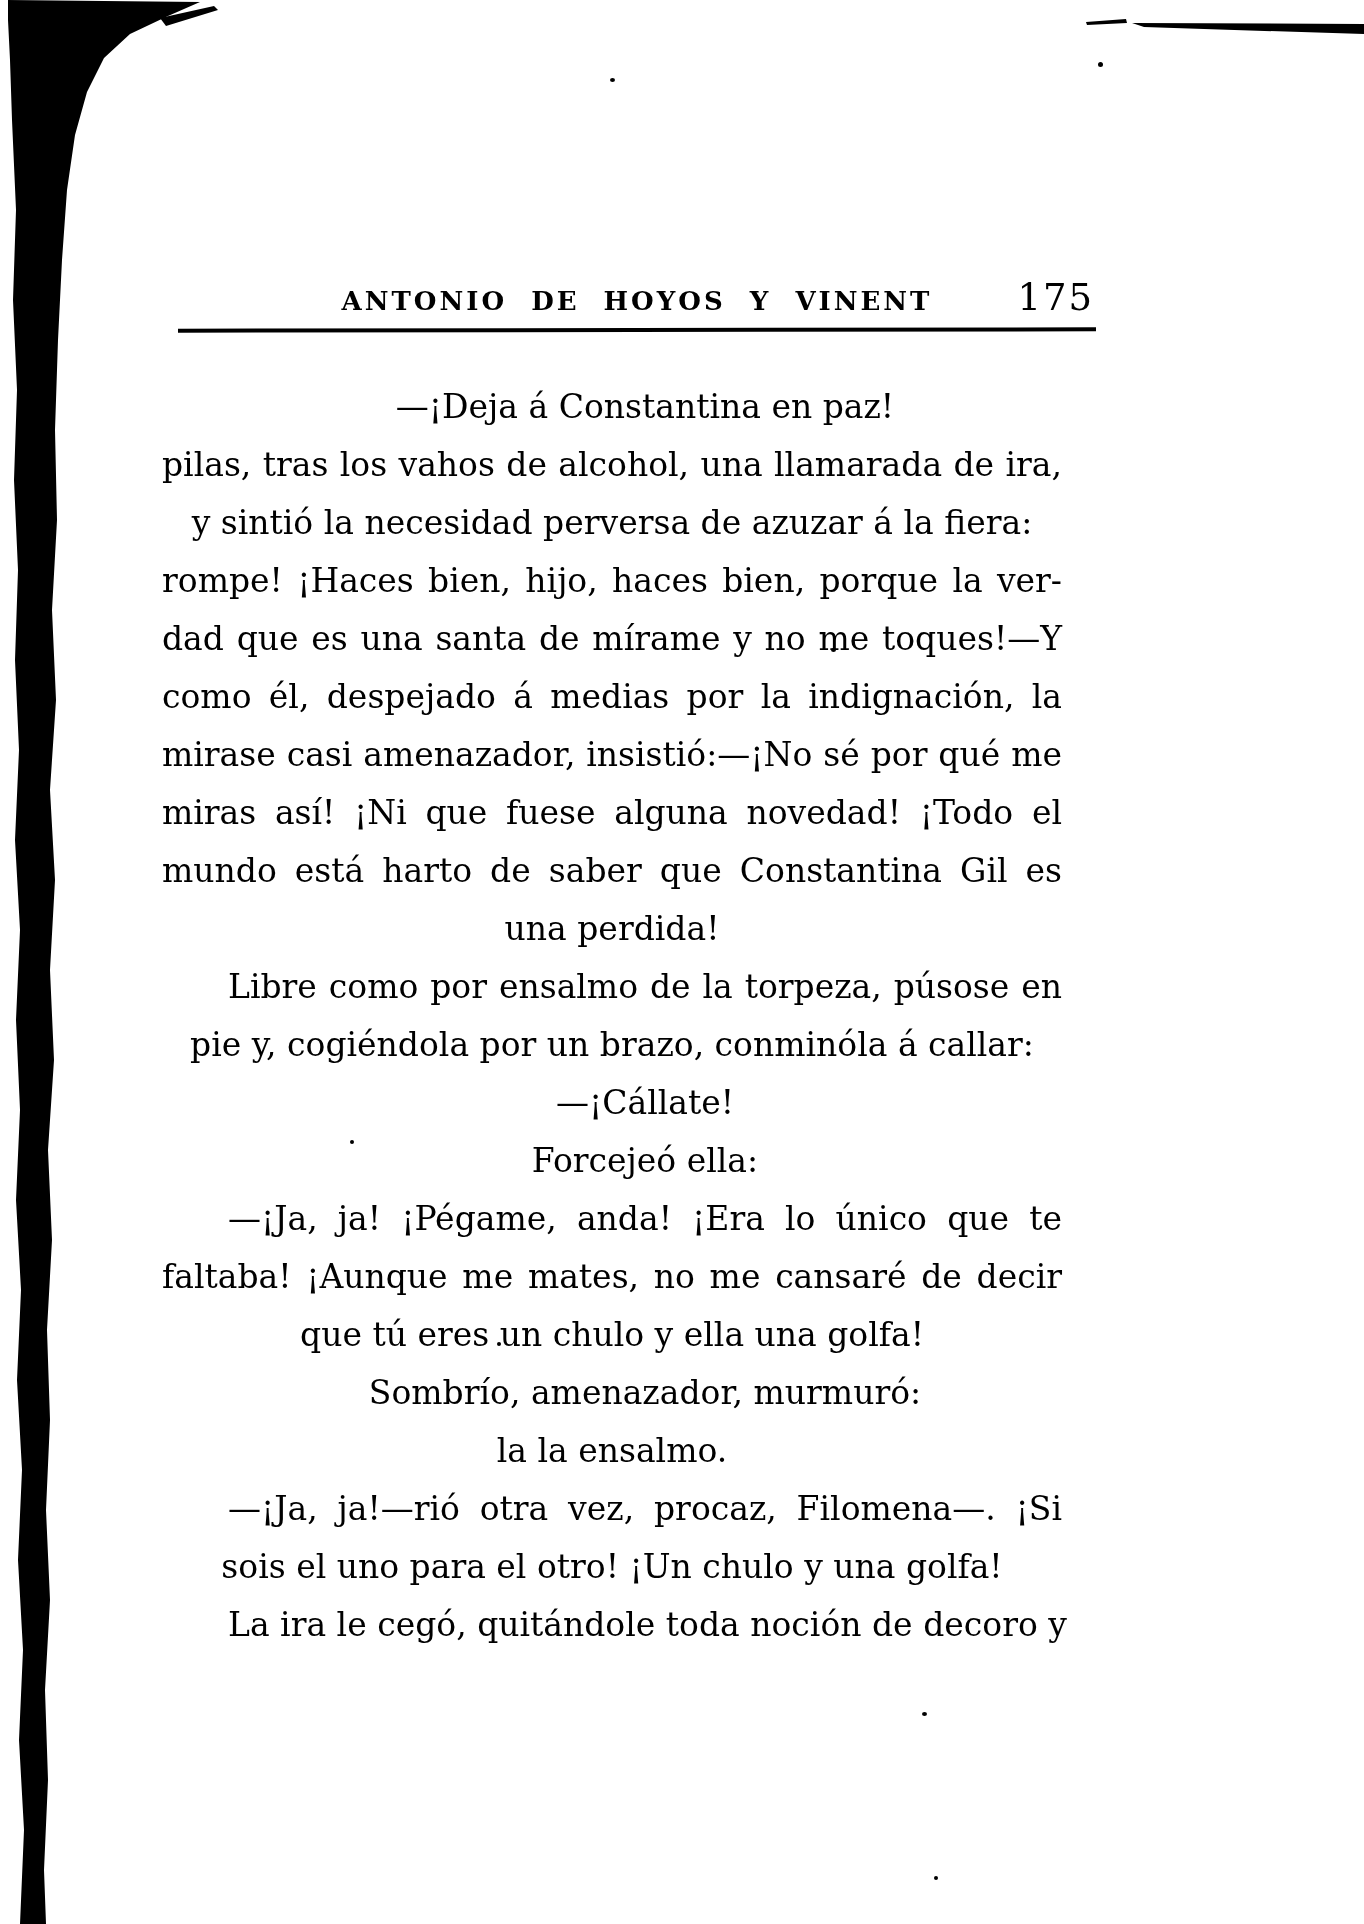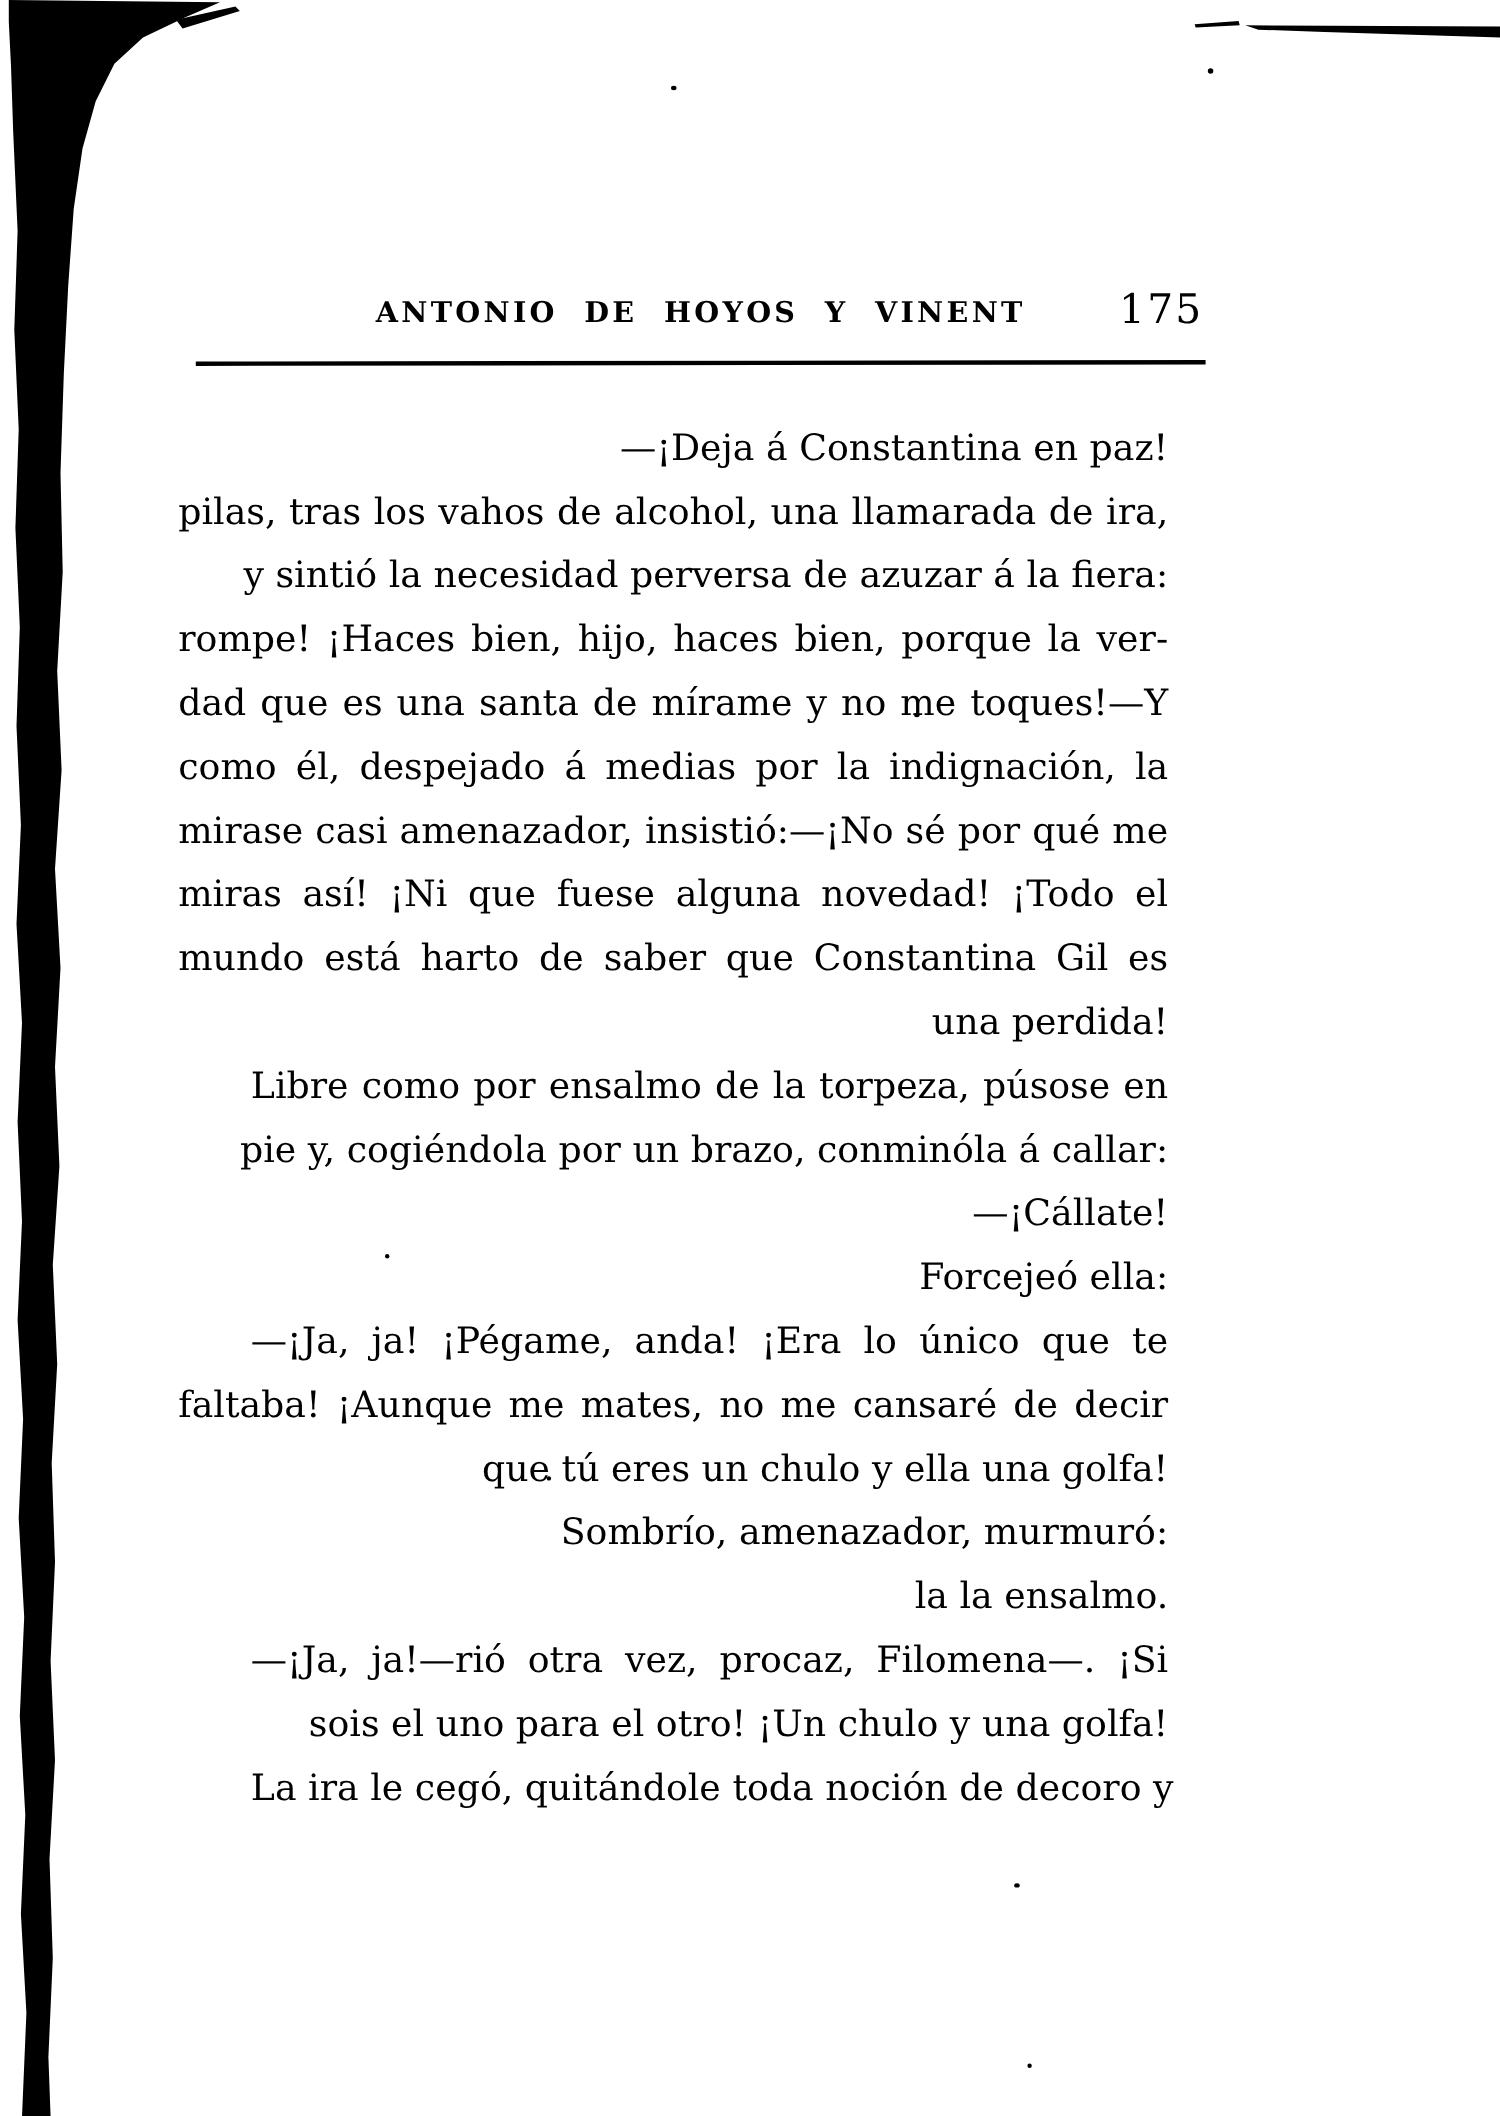--- a/index.html
+++ b/index.html
@@ -11,21 +11,21 @@
     font-family:"DejaVu Serif","Liberation Serif",serif;
     color:#000;
   }
   
   .artifact{position:absolute;pointer-events:none;}
   #left-band{left:0;top:0;}
   #topright-line{right:0;top:0;}
   .speck{position:absolute;background:#000;border-radius:50%;}
 
   
-  .header-strip{position:absolute;left:178px;top:256px;width:918px;height:60px;}
+  .header-strip{position:absolute;left:178px;top:272px;width:918px;height:60px;}
   .running-title{
     position:absolute;left:0;right:0;top:14px;
     text-align:center;
     font-size:26px;letter-spacing:3px;word-spacing:12px;
     font-weight:bold;
   }
   .page-number{
     position:absolute;right:2px;top:4px;
     font-size:37px;letter-spacing:2px;
   }
@@ -34,21 +34,21 @@
     background:#000;transform:rotate(-0.08deg);
   }
 
   
   .text-block{
     position:absolute;left:162px;top:378px;width:900px;
     font-size:33px;line-height:58px;
   }
   .line{
     white-space:nowrap;
-    text-align:right;
+    text-align:center;
   }
   .line.just{
     text-align:justify;
     text-align-last:justify;
     text-justify:inter-word;
   }
   .line.indent{padding-left:66px;}
 </style>
 </head>
 <body>

